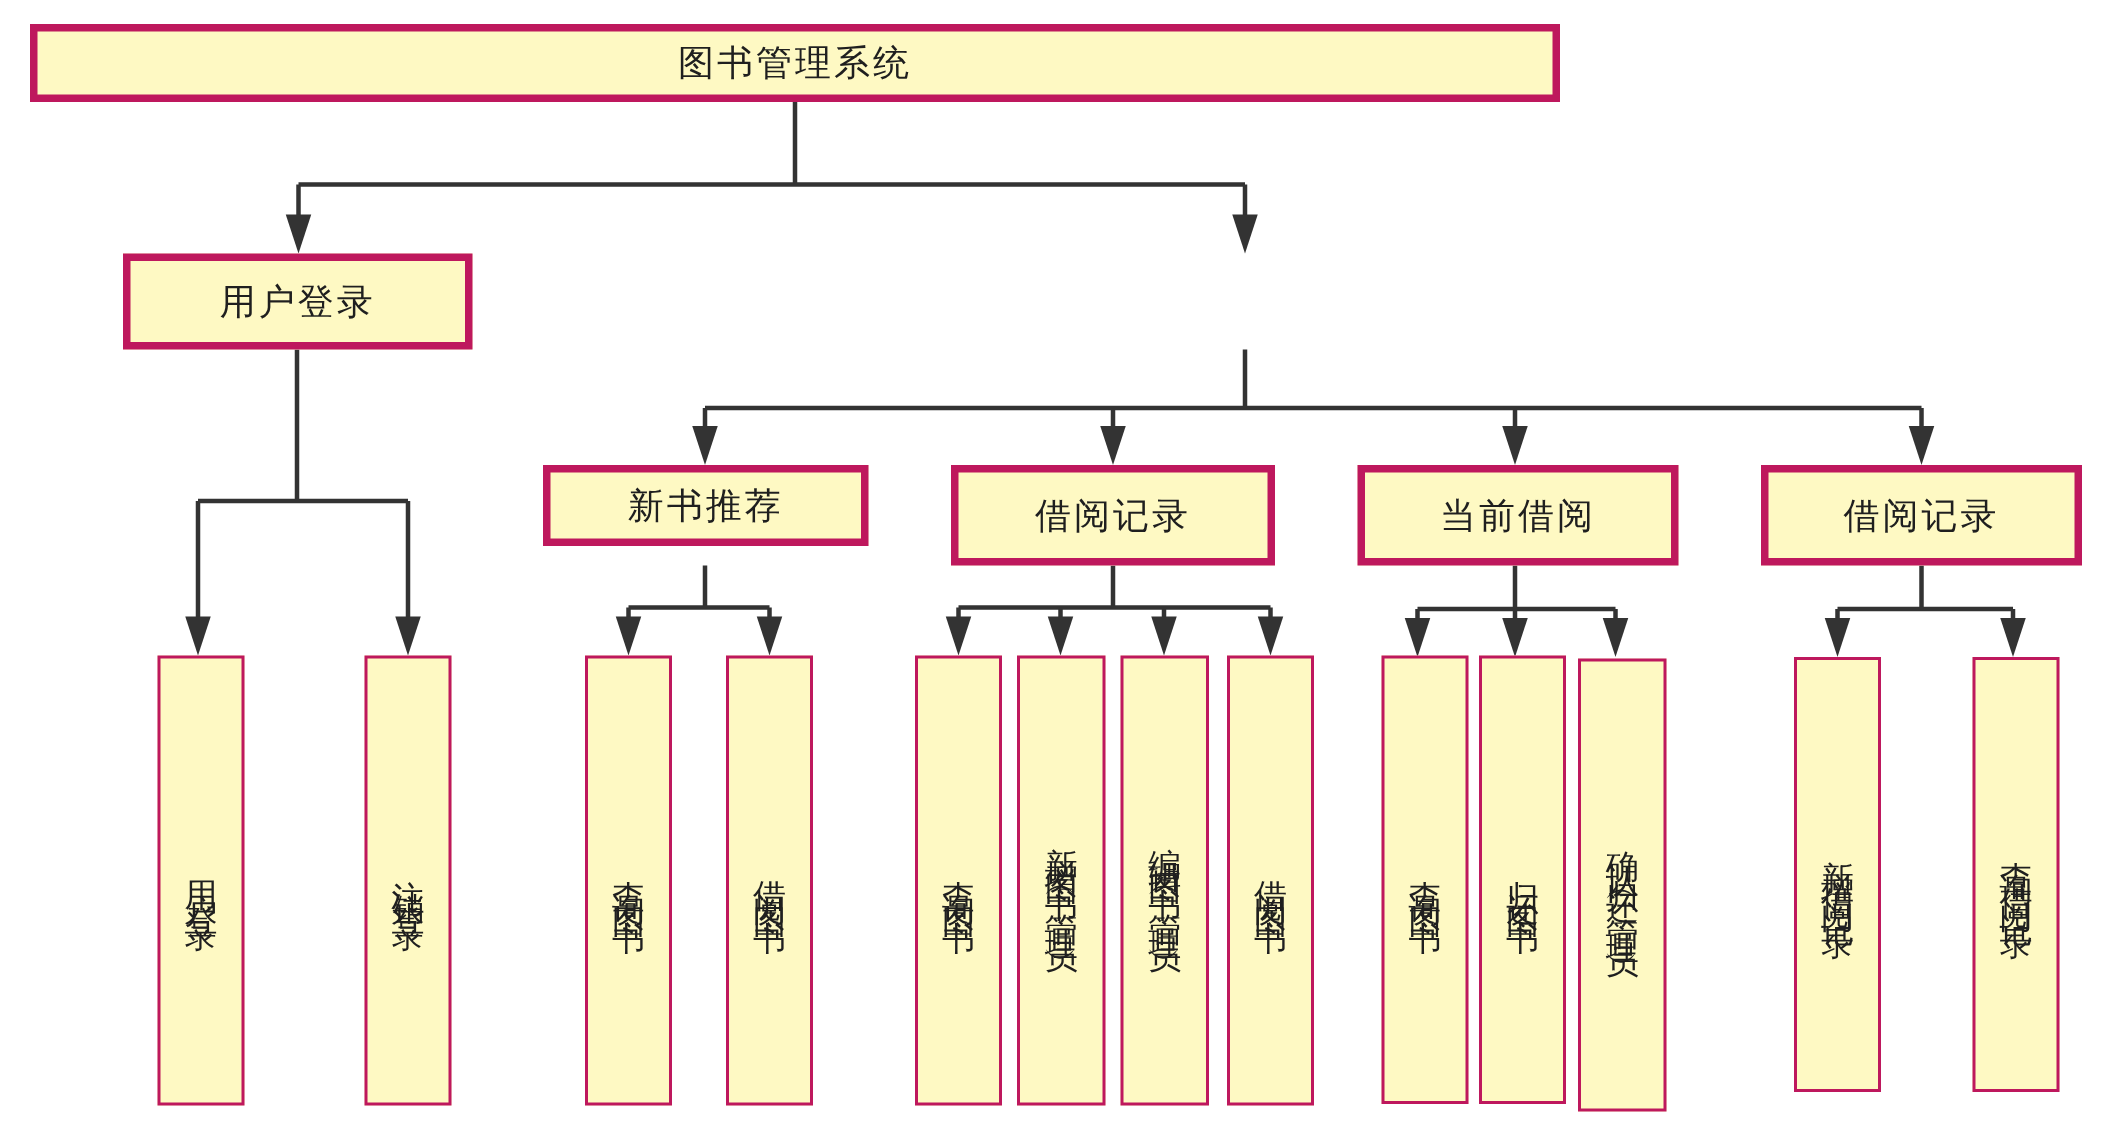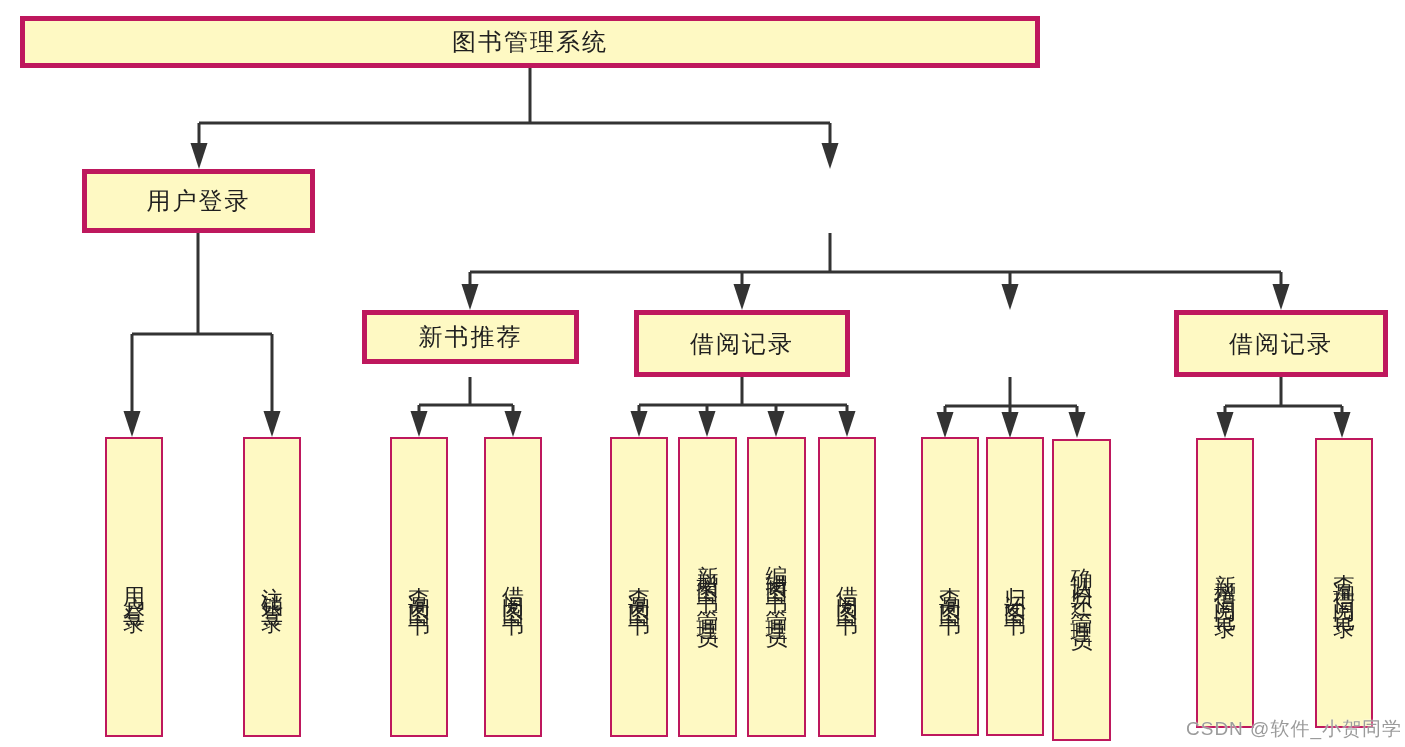--- a/index.html
+++ b/index.html
@@ -96,20 +96,23 @@
   <div class="node" style="left:82px;top:169px;width:233px;height:64px;">
     <span>用户登录</span>
   </div>
 
   <div class="node" style="left:362px;top:310px;width:217px;height:54px;">
     <span>新书推荐</span>
   </div>
   <div class="node" style="left:634px;top:310px;width:216px;height:67px;">
     <span>借阅记录</span>
   </div>
+  <div class="node" style="left:905px;top:310px;width:214px;height:67px;">
+    <span>当前借阅</span>
+  </div>
   <div class="node" style="left:1174px;top:310px;width:214px;height:67px;">
     <span>借阅记录</span>
   </div>
 
   <div class="node leaf" style="left:105px;top:437px;width:58px;height:300px;">
     <span class="vtext">用户登录</span>
   </div>
   <div class="node leaf" style="left:243px;top:437px;width:58px;height:300px;">
     <span class="vtext">注销登录</span>
   </div>
@@ -144,15 +147,14 @@
     <span class="vtext">确认归还（管理员）</span>
   </div>
 
   <div class="node leaf" style="left:1196px;top:438px;width:58px;height:290px;">
     <span class="vtext">新增借阅记录</span>
   </div>
   <div class="node leaf" style="left:1315px;top:438px;width:58px;height:290px;">
     <span class="vtext">查询借阅记录</span>
   </div>
 
-  <div class="watermark" style="left:1186px;top:716px;">CSDN @软件_小贺同学</div>
 
 </div>
 
 </body></html>

